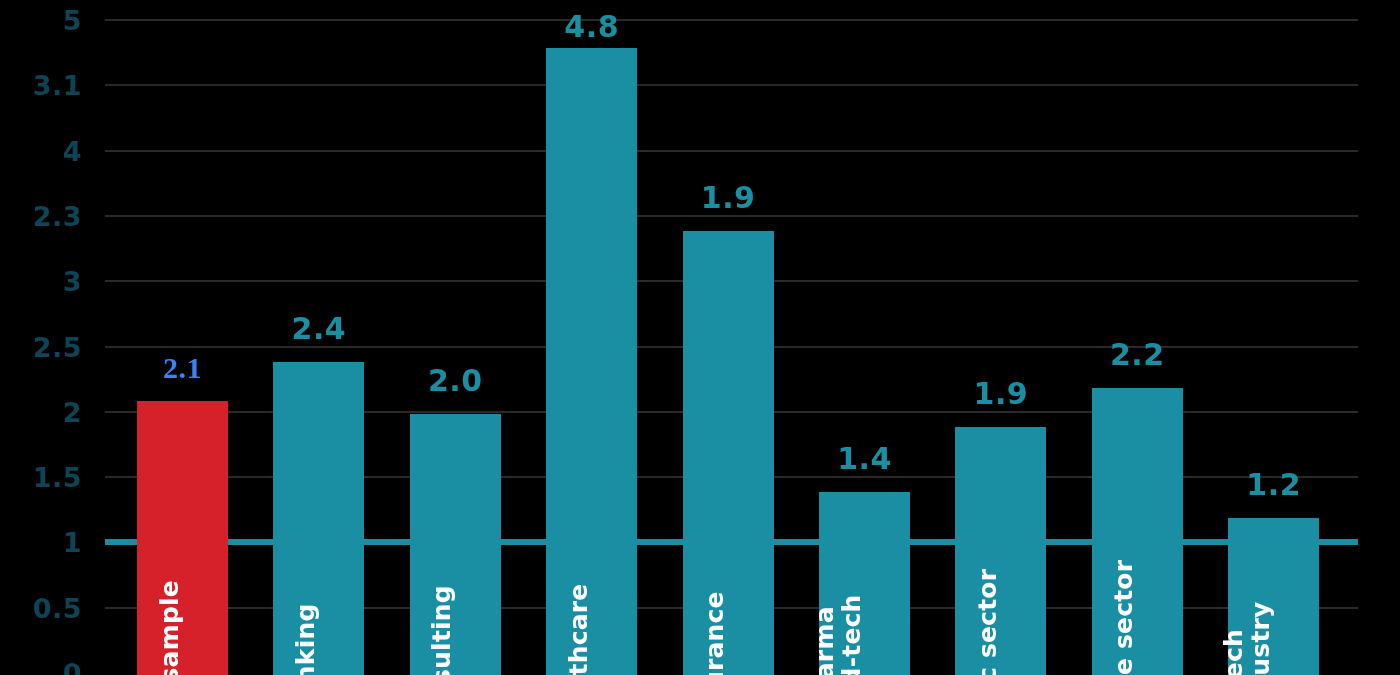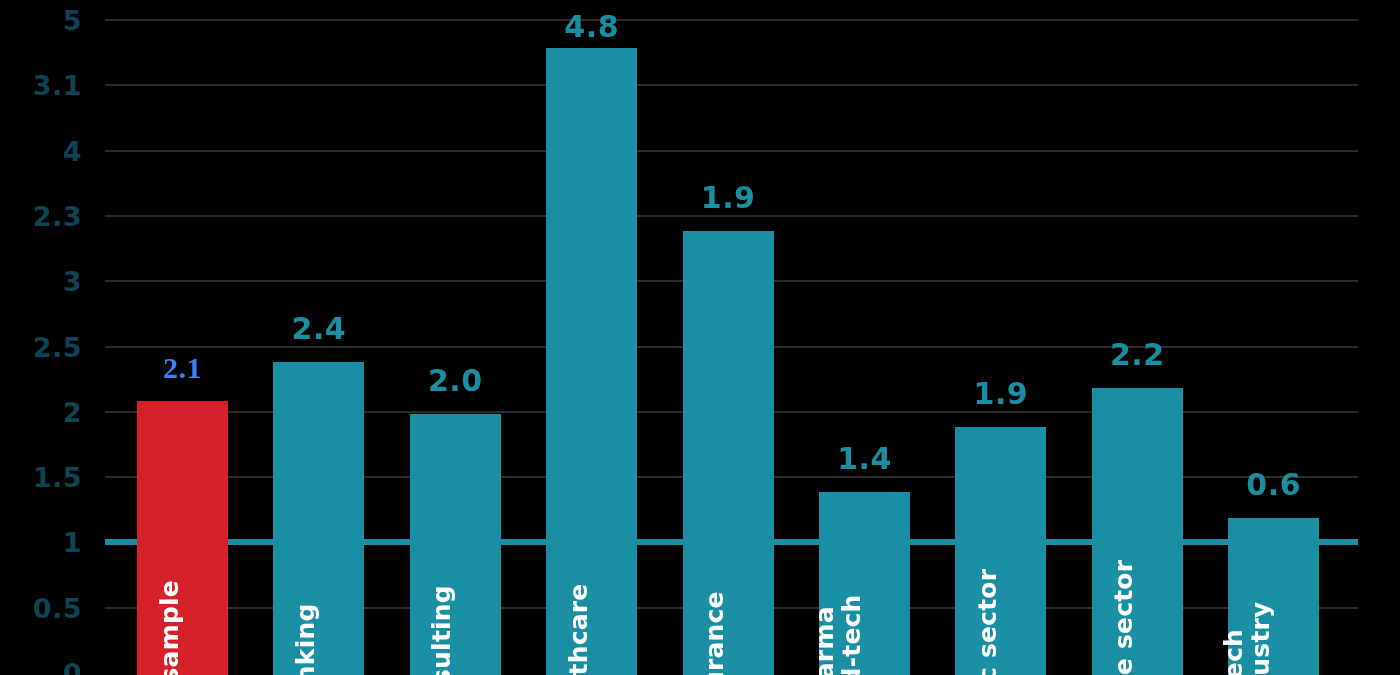--- a/index.html
+++ b/index.html
@@ -176,15 +176,15 @@
           <div>Service sector</div>
         </div>
       </div>
       <div class="value-label" style="left: 1137.3px; top: 339.68px;">2.2</div>
       <div class="bar" style="left: 1228.2px; width: 91px; height: 156.72px;">
         <div class="bar-label two-line">
           <div>Tech</div>
           <div>industry</div>
         </div>
       </div>
-      <div class="value-label" style="left: 1273.7px; top: 470.28px;">0.6</div>
+      <div class="value-label" style="left: 1273.7px; top: 470.28px;">1.2</div>
     </div>
 </div>
 
 </body></html>

